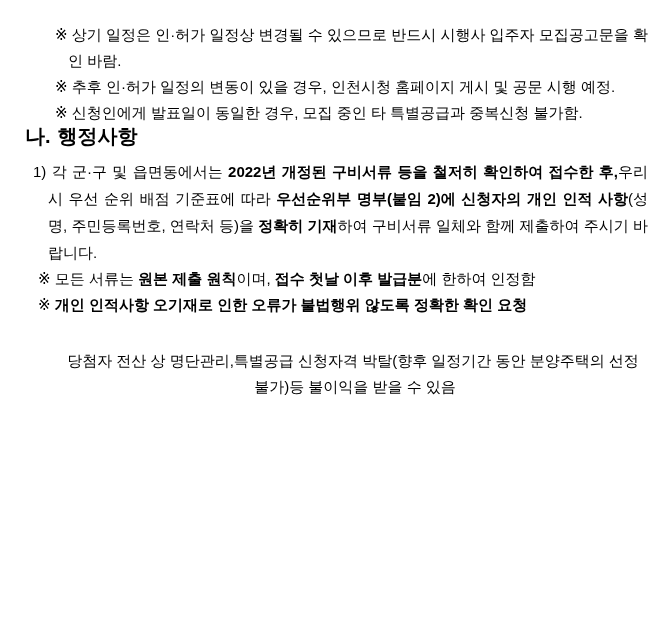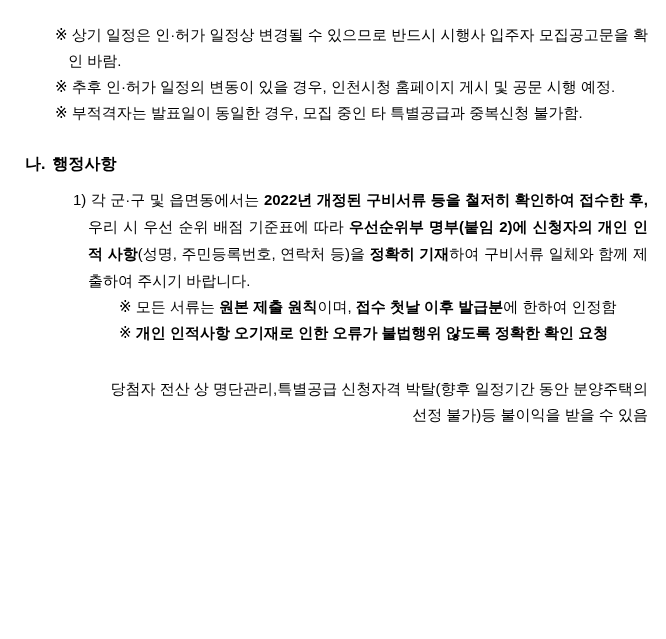--- a/index.html
+++ b/index.html
@@ -23,66 +23,65 @@
   .b { font-weight: bold; }
 
   
   .top-notes p {
     line-height: 26px;
     text-align: justify;
     padding-left: 68px;
     text-indent: -13px;
     word-break: normal;
   }
-  .top-notes { margin-bottom: 28px; }
+  .top-notes { }
 
   
   .section-heading {
     padding-left: 25px;
-    font-size: 16px;
+    font-size: 20px;
     font-weight: bold;
     line-height: 20px;
     margin-bottom: 12px;
   }
   .section-heading .sep { margin-right: 7px; }
 
   
   .item-para {
     line-height: 27px;
     text-align: justify;
     padding-left: 48px;
     text-indent: -15px;
   }
 
   
   .sub-note {
     line-height: 26px;
     text-align: justify;
     padding-left: 48px;
     text-indent: -10px;
-    margin-left: 41px;
   }
   .sub-note.indent2 {
     padding-left: 62px;
     text-indent: -4px;
-    text-align: right;
+    text-align: center;
   }
 
-  .item-block-1 { margin-bottom: 30px; padding-left: 40px; }
+  .item-block-1 { margin-bottom: 30px; }
   .item-block-2 .sub-wrap { margin-top: 8px; }
 </style>
 </head>
 <body>
 
 <div class="page">
 
   <div class="top-notes">
     <p><span>※ 상기 일정은 인·허가 일정상 변경될 수 있으므로 반드시 시행사 입주자 모집공고문을 확인 바람.</span></p>
     <p><span>※ 추후 인·허가 일정의 변동이 있을 경우, 인천시청 홈페이지 게시 및 공문 시행 예정.</span></p>
-    <p><span>※ 부적격자는 발표일이 동일한 경우, 모집 중인 타 특별공급과 중복신청 불가함.</span></p>
+    <p><span>※ 신청인에게 발표일이 동일한 경우, 모집 중인 타 특별공급과 중복신청 불가함.</span></p>
   </div>
 
   <p class="section-heading">
     <span class="sep">나.</span><span>행정사항</span>
   </p>
 
   <div class="item-block-1">
     <p class="item-para"><span>1) 각 군·구 및 읍면동에서는 </span><span class="b">2022년 개정된 구비서류 등을 철저히 확인하여 접수한 후,</span><span>우리 시 우선 순위 배점 기준표에 따라 </span><span class="b">우선순위부 명부(붙임 2)에 신청자의 개인 인적 사항</span><span>(성명, 주민등록번호, 연락처 등)을 </span><span class="b">정확히 기재</span><span>하여 구비서류 일체와 함께 제출하여 주시기 바랍니다.</span></p>
     <div class="sub-wrap">
       <p class="sub-note"><span>※ 모든 서류는 </span><span class="b">원본 제출 원칙</span><span>이며, </span><span class="b">접수 첫날 이후 발급분</span><span>에 한하여 인정함</span></p>

